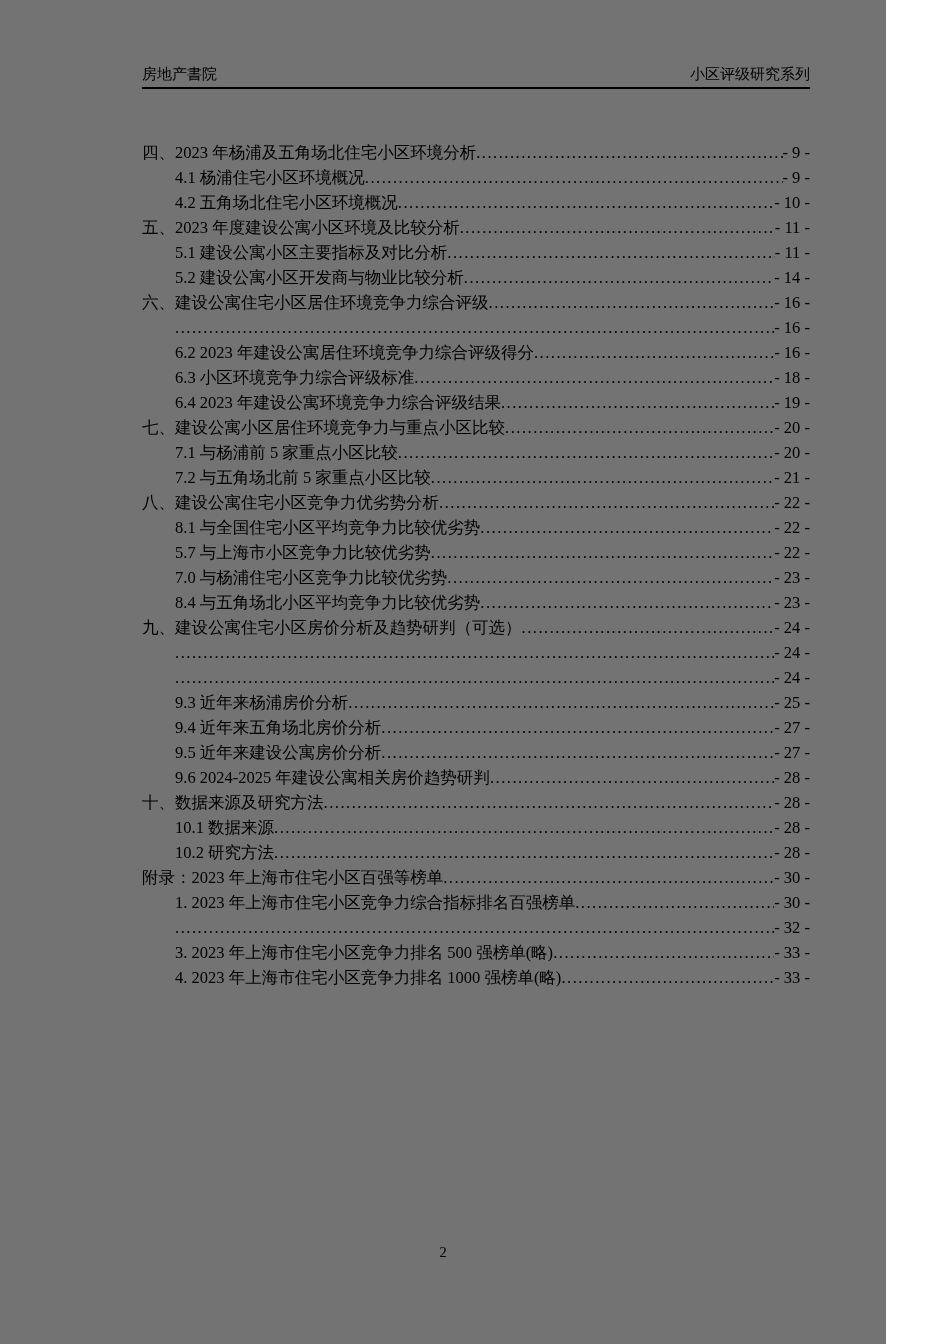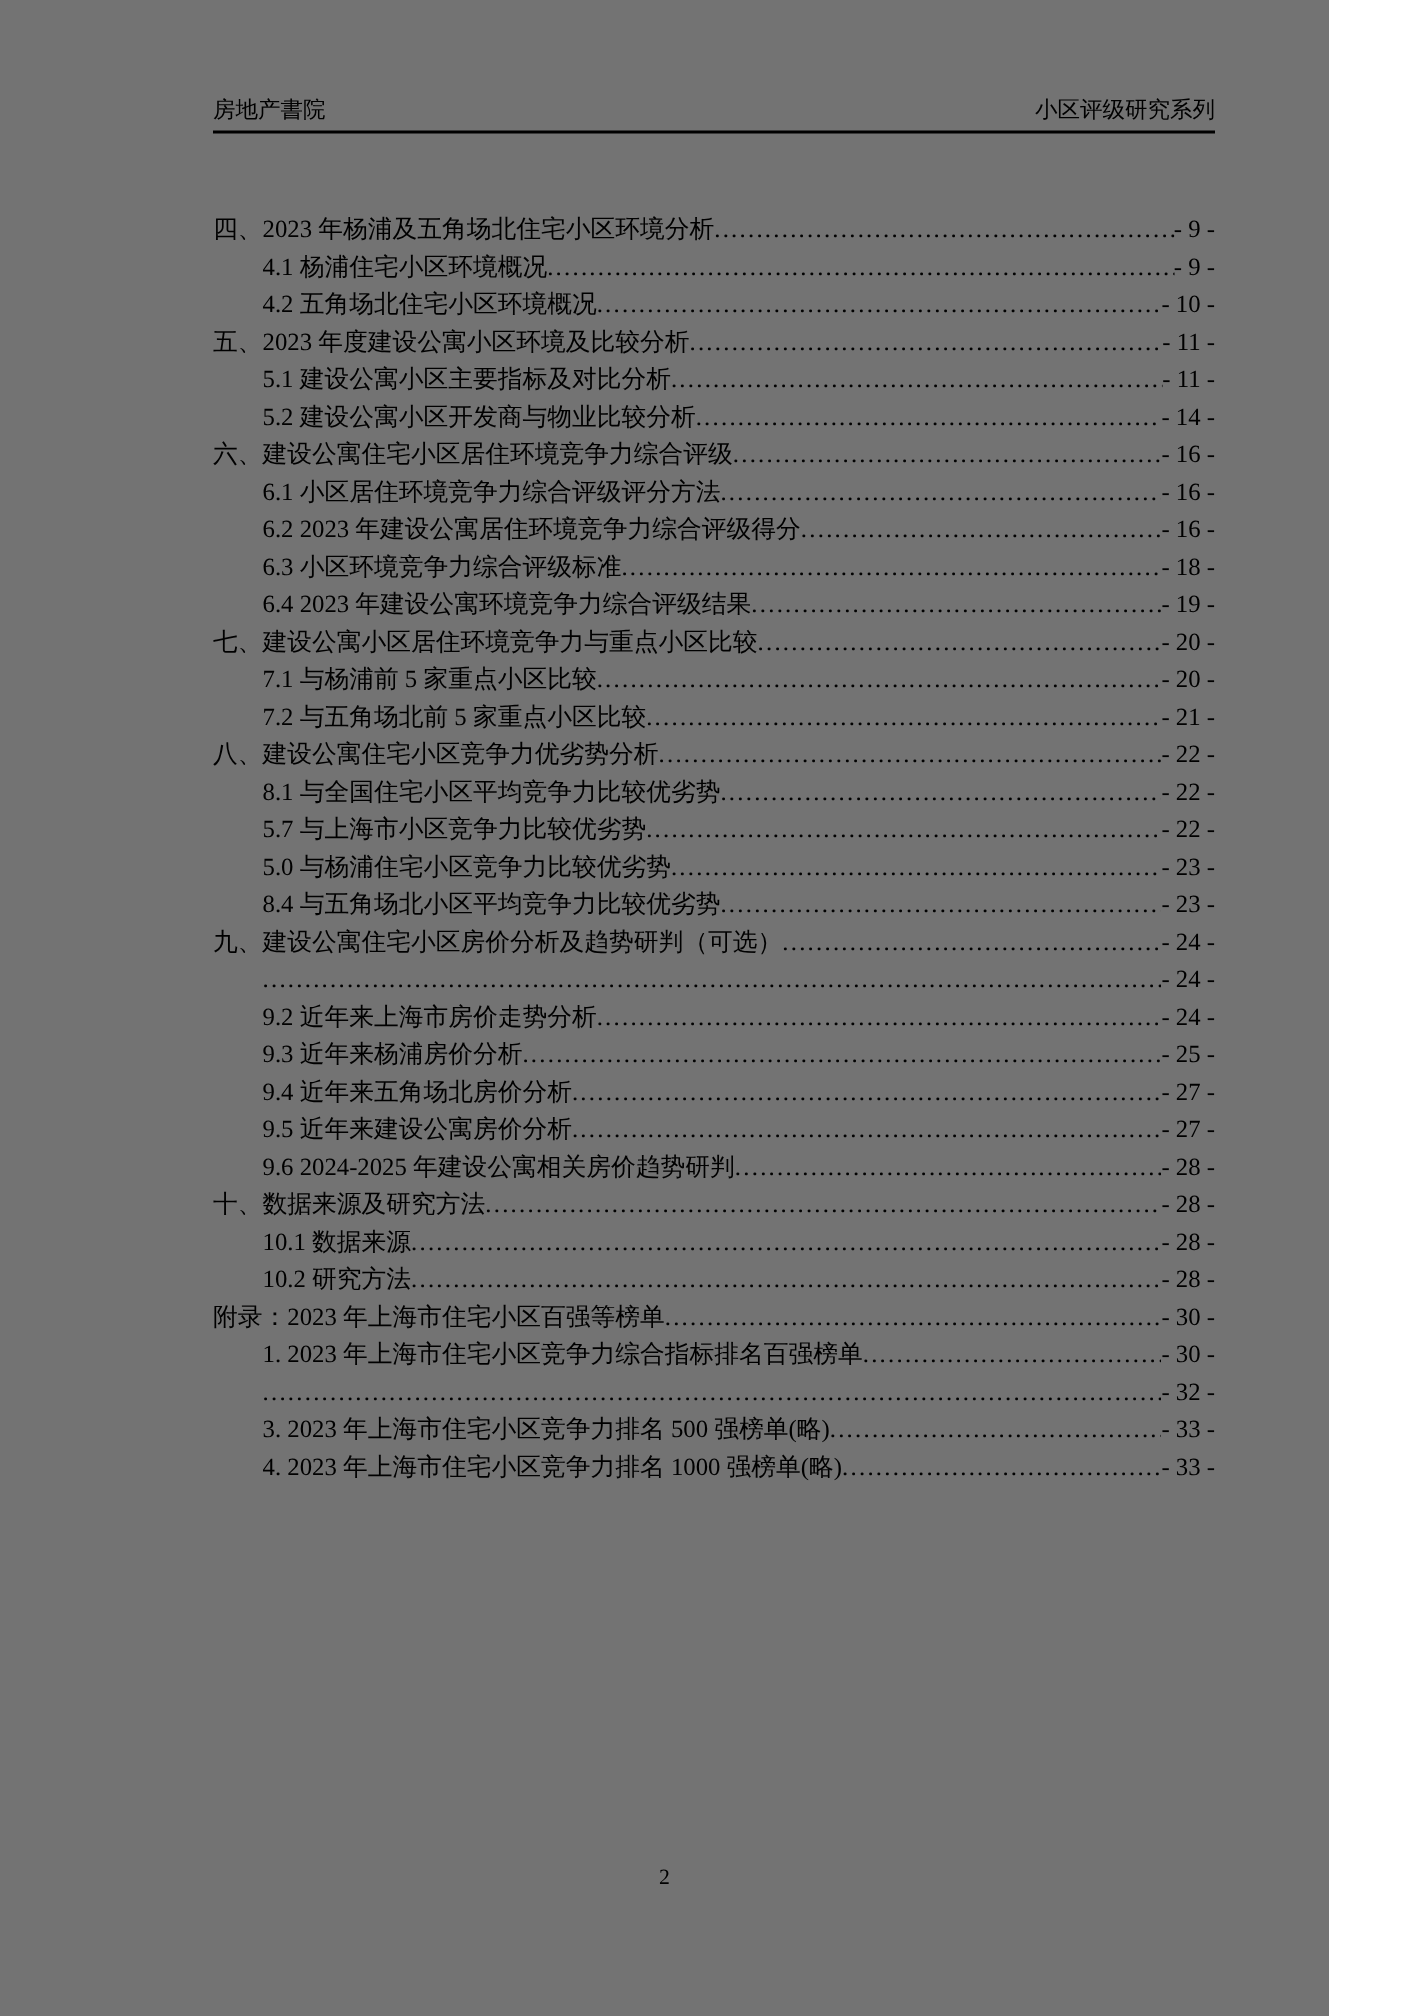--- a/index.html
+++ b/index.html
@@ -126,21 +126,20 @@
         <span class="toc-title">5.2 建设公寓小区开发商与物业比较分析</span>
         <span class="toc-dots"></span>
         <span class="toc-page">- 14 -</span>
       </div>
       <div class="toc-row level-1">
         <span class="toc-title">六、建设公寓住宅小区居住环境竞争力综合评级</span>
         <span class="toc-dots"></span>
         <span class="toc-page">- 16 -</span>
       </div>
       <div class="toc-row level-2">
-        <span class="toc-title">6.1 小区居住环境竞争力综合评级评分方法</span>
         <span class="toc-dots"></span>
         <span class="toc-page">- 16 -</span>
       </div>
       <div class="toc-row level-2">
         <span class="toc-title">6.2 2023 年建设公寓居住环境竞争力综合评级得分</span>
         <span class="toc-dots"></span>
         <span class="toc-page">- 16 -</span>
       </div>
       <div class="toc-row level-2">
         <span class="toc-title">6.3 小区环境竞争力综合评级标准</span>
@@ -176,40 +175,39 @@
         <span class="toc-title">8.1 与全国住宅小区平均竞争力比较优劣势</span>
         <span class="toc-dots"></span>
         <span class="toc-page">- 22 -</span>
       </div>
       <div class="toc-row level-2">
         <span class="toc-title">5.7 与上海市小区竞争力比较优劣势</span>
         <span class="toc-dots"></span>
         <span class="toc-page">- 22 -</span>
       </div>
       <div class="toc-row level-2">
-        <span class="toc-title">5.0 与杨浦住宅小区竞争力比较优劣势</span>
+        <span class="toc-title">7.0 与杨浦住宅小区竞争力比较优劣势</span>
         <span class="toc-dots"></span>
         <span class="toc-page">- 23 -</span>
       </div>
       <div class="toc-row level-2">
         <span class="toc-title">8.4 与五角场北小区平均竞争力比较优劣势</span>
         <span class="toc-dots"></span>
         <span class="toc-page">- 23 -</span>
       </div>
       <div class="toc-row level-1">
         <span class="toc-title">九、建设公寓住宅小区房价分析及趋势研判（可选）</span>
         <span class="toc-dots"></span>
         <span class="toc-page">- 24 -</span>
       </div>
       <div class="toc-row level-2">
         <span class="toc-dots"></span>
         <span class="toc-page">- 24 -</span>
       </div>
       <div class="toc-row level-2">
-        <span class="toc-title">9.2 近年来上海市房价走势分析</span>
         <span class="toc-dots"></span>
         <span class="toc-page">- 24 -</span>
       </div>
       <div class="toc-row level-2">
         <span class="toc-title">9.3 近年来杨浦房价分析</span>
         <span class="toc-dots"></span>
         <span class="toc-page">- 25 -</span>
       </div>
       <div class="toc-row level-2">
         <span class="toc-title">9.4 近年来五角场北房价分析</span>

